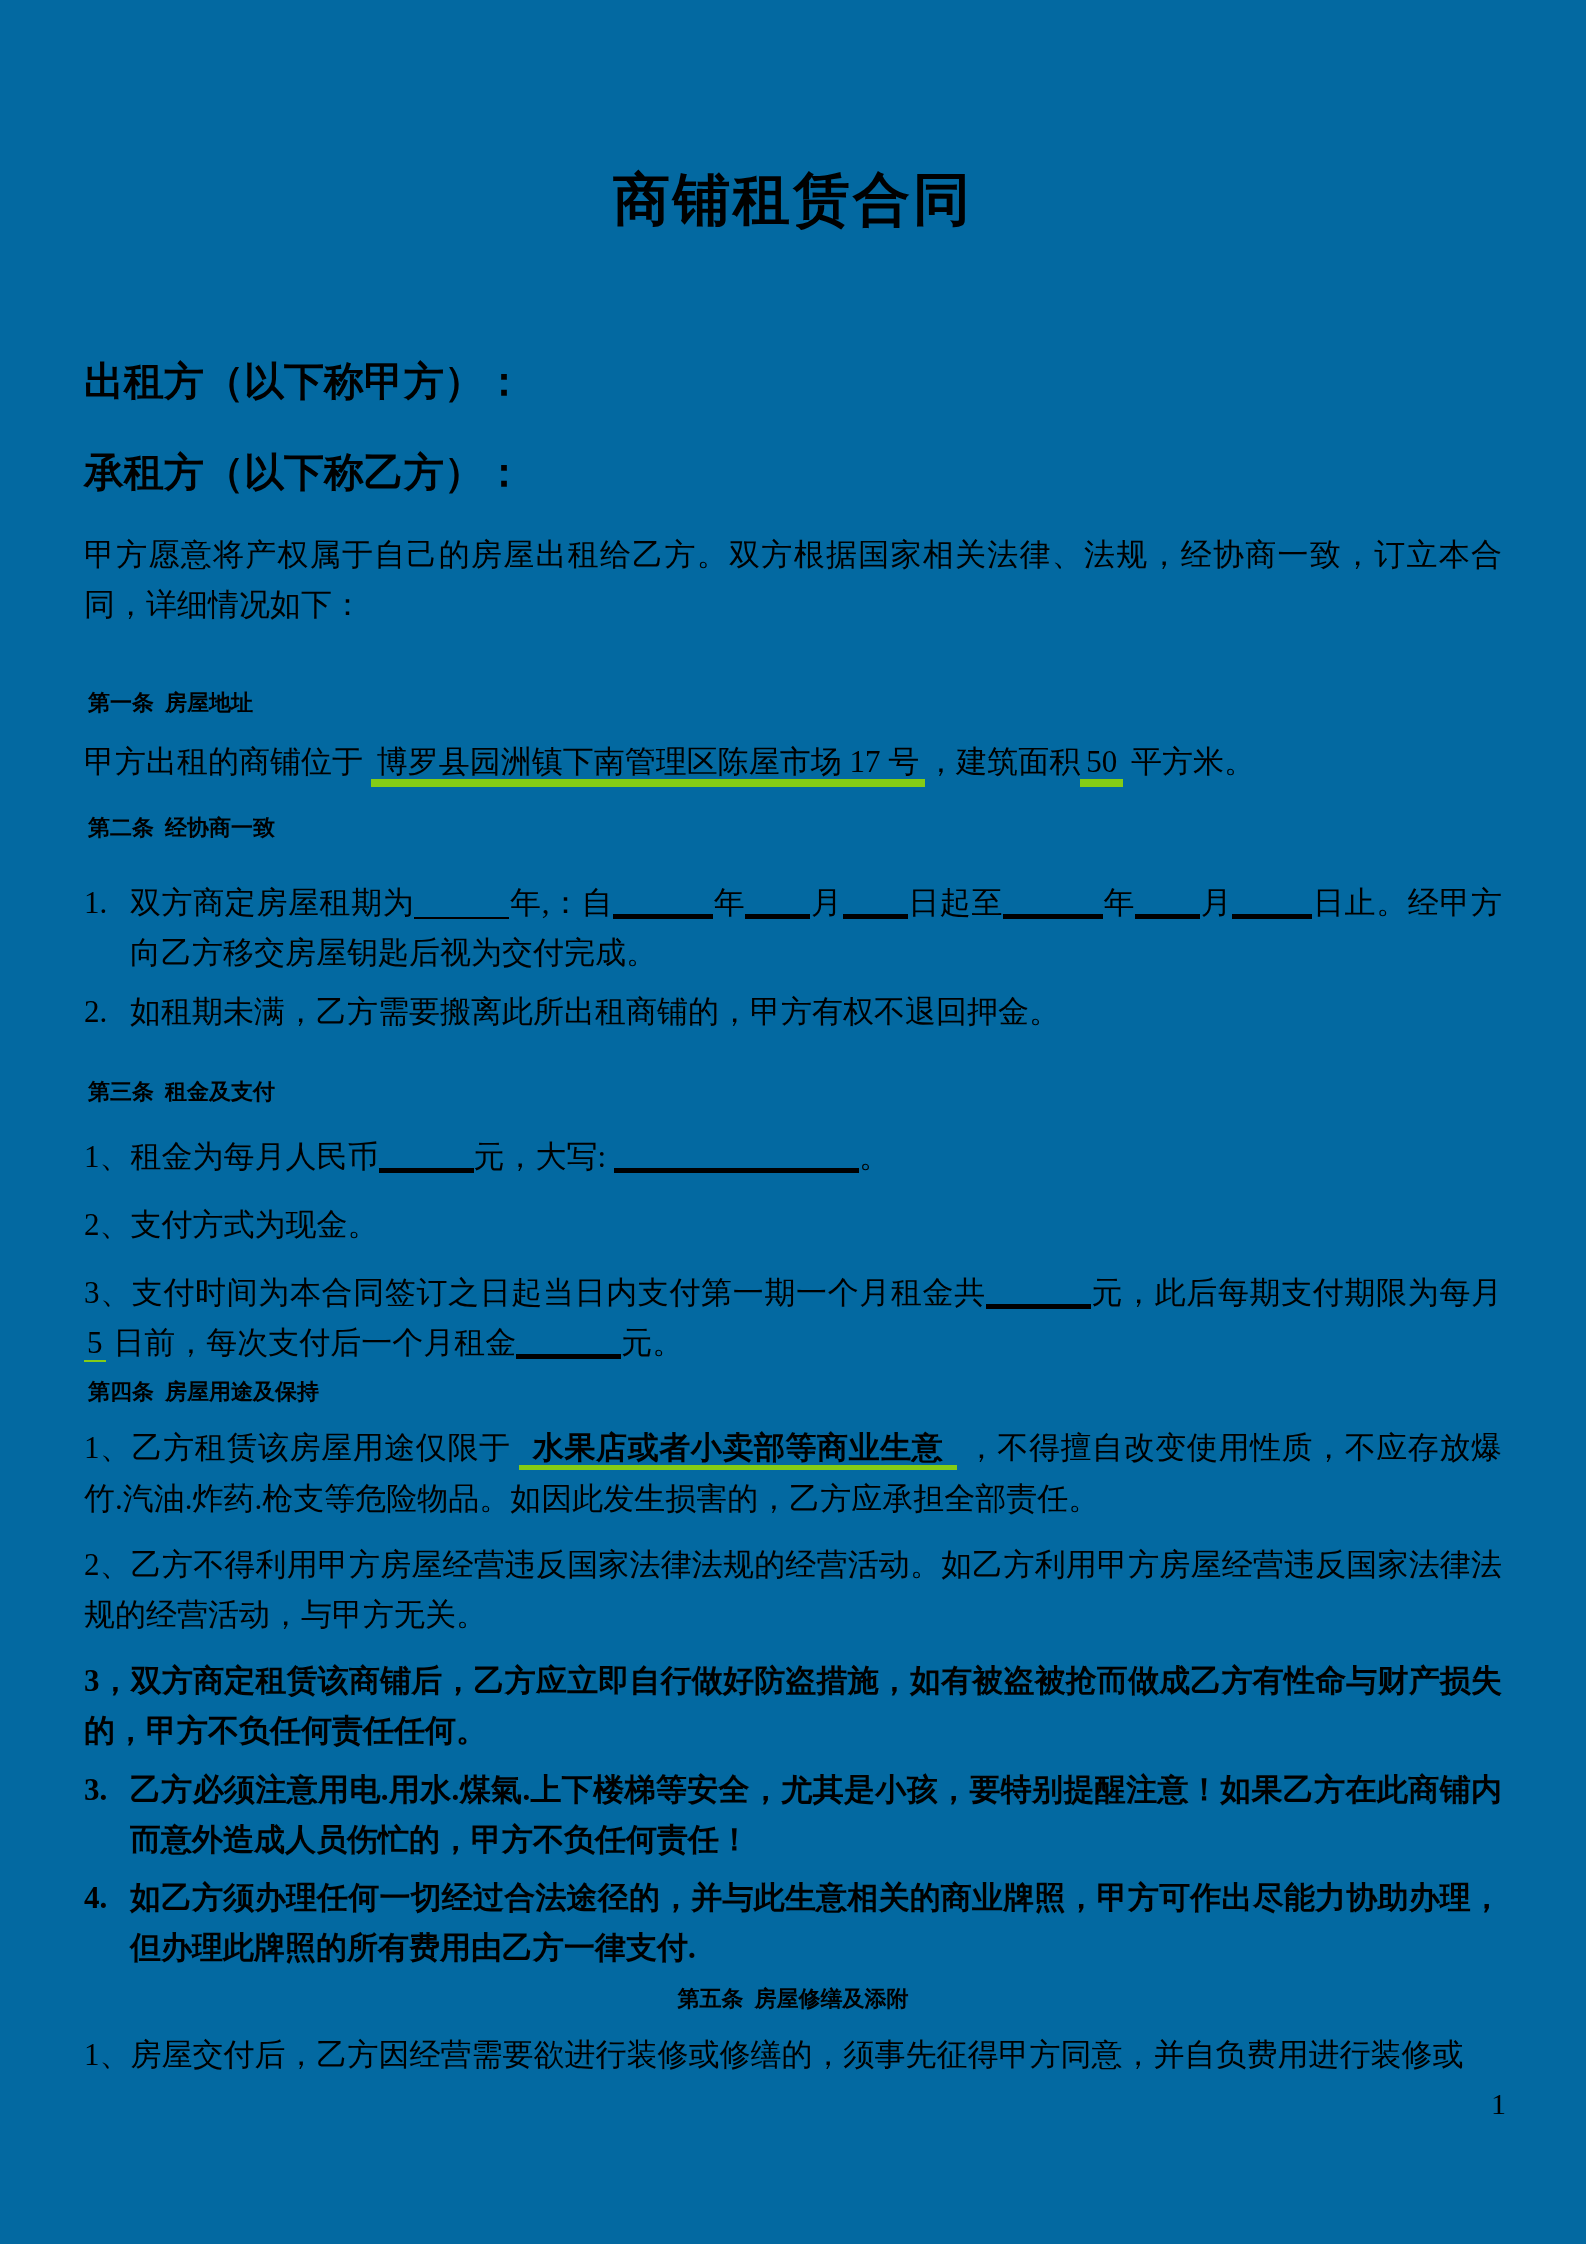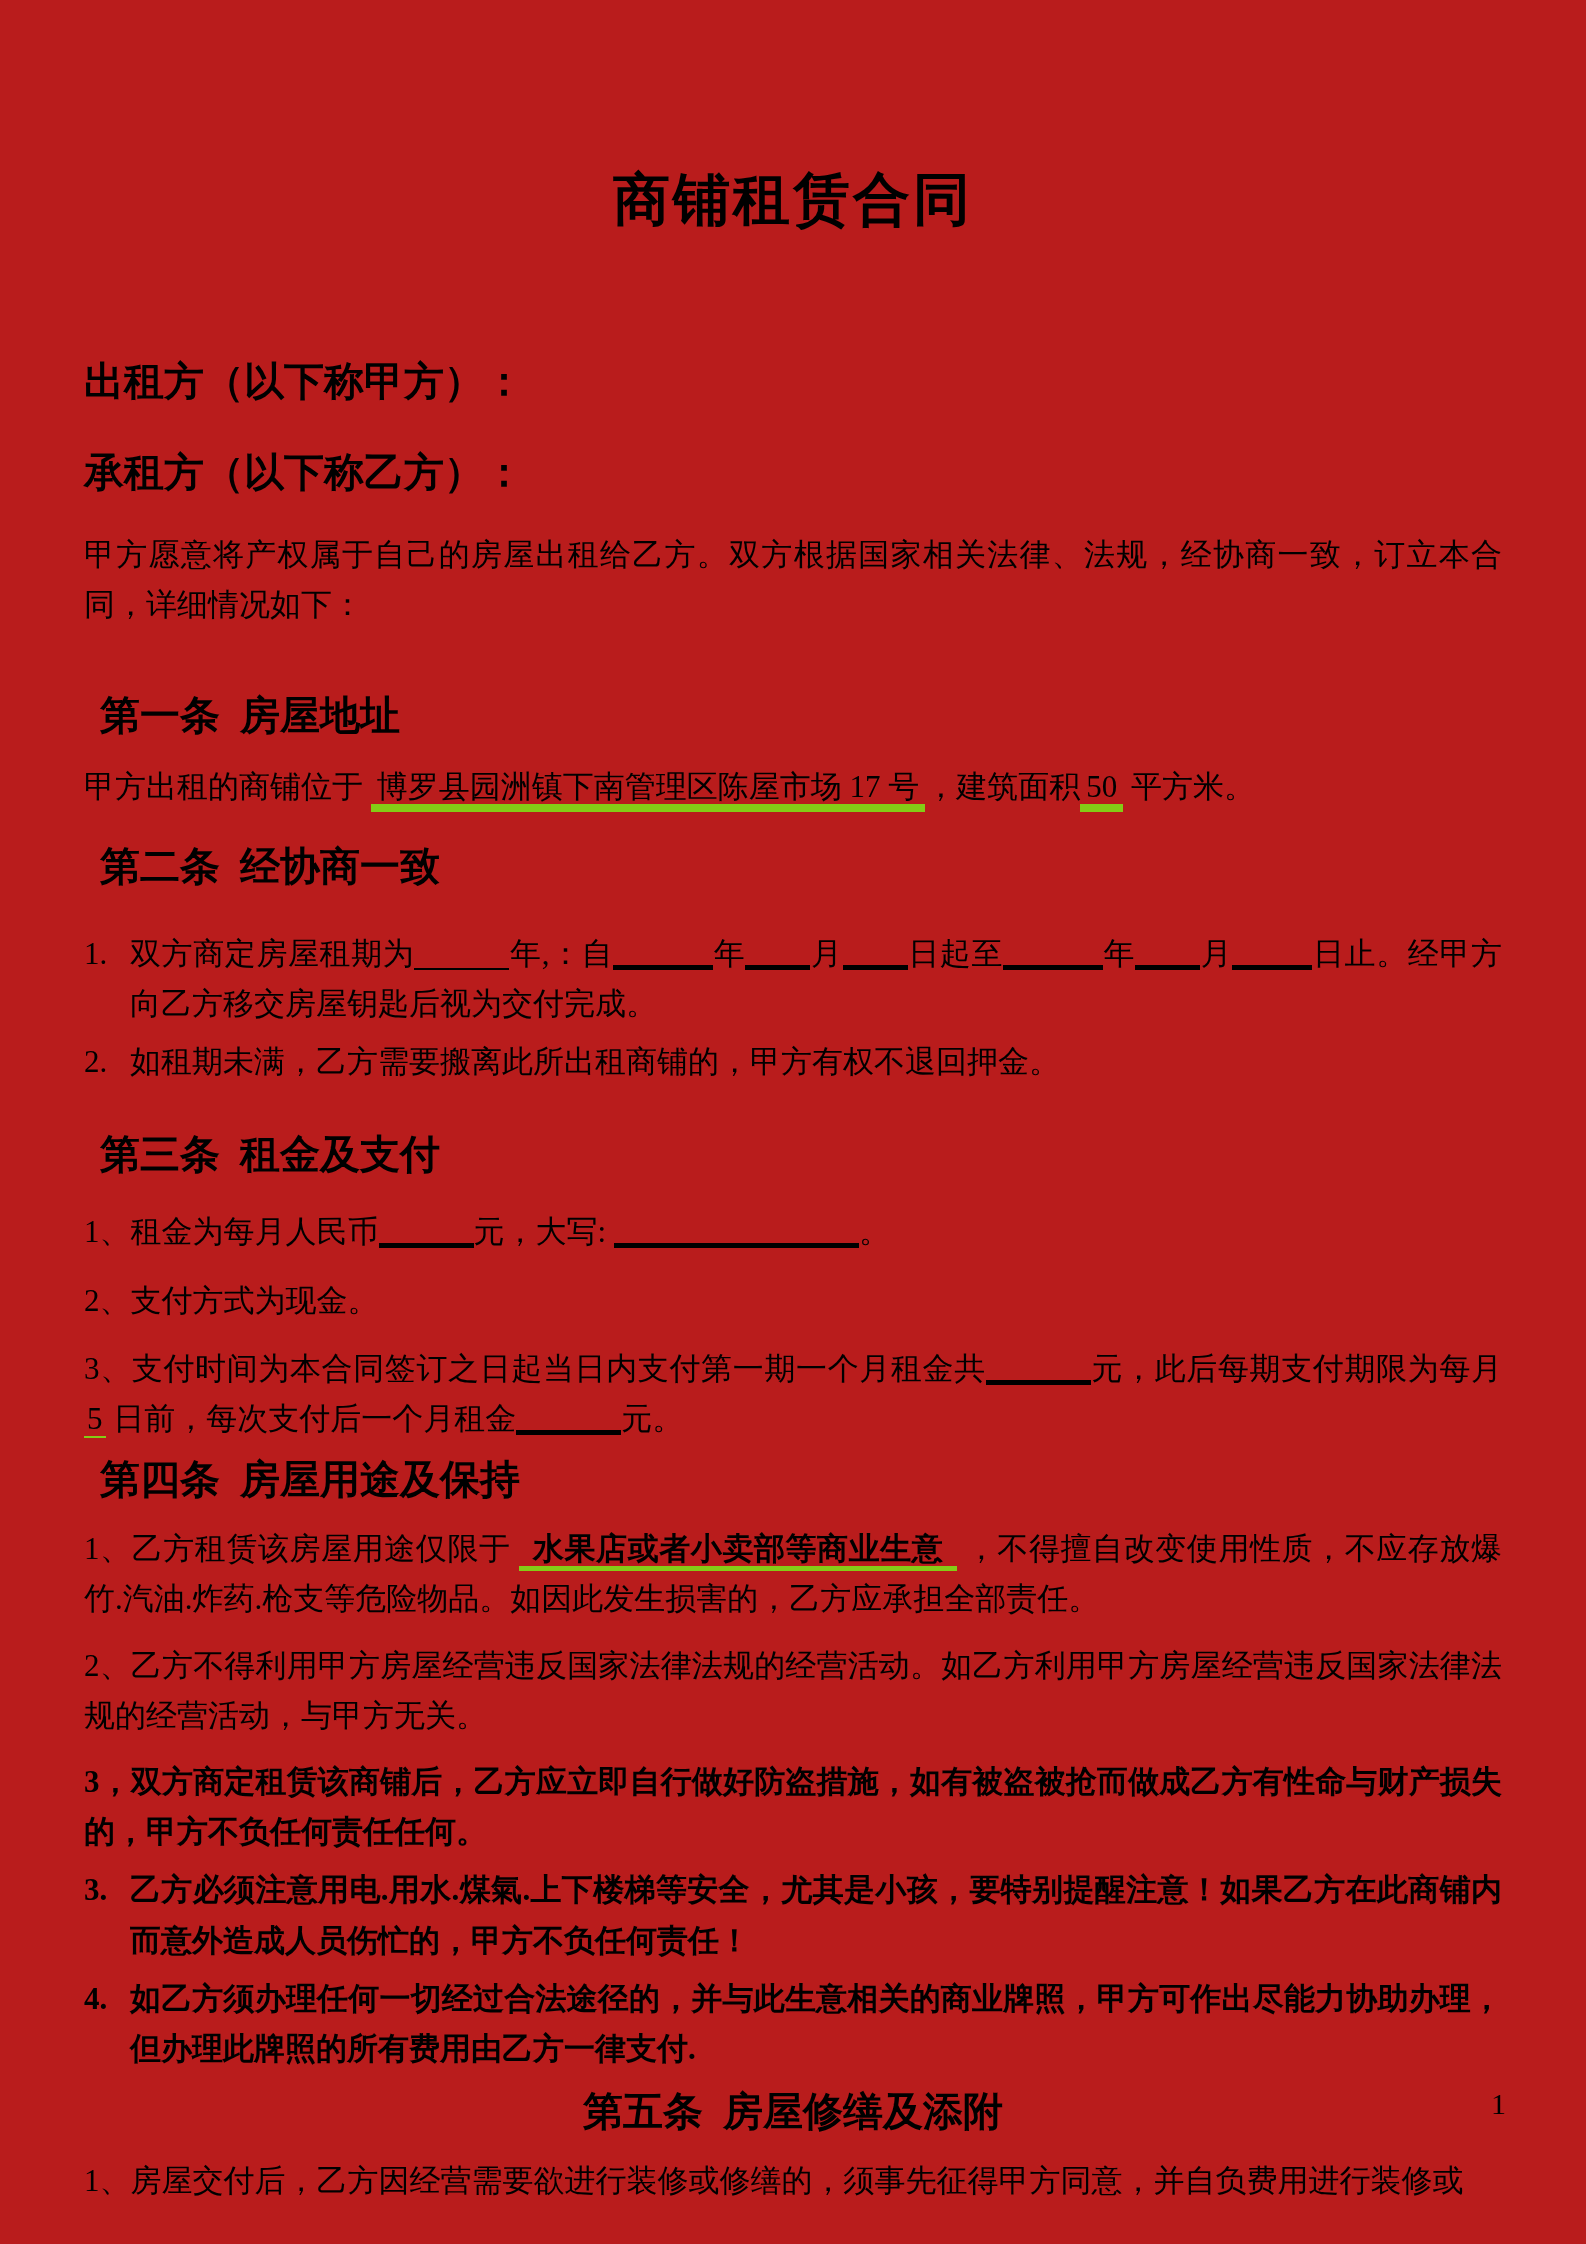--- a/index.html
+++ b/index.html
@@ -1,20 +1,20 @@
 <!DOCTYPE html>
 <html><head>
 <meta charset="utf-8">
 <style>
   html,body{margin:0;padding:0;background:#ffffff;}
   .page{
     position:relative;
     width:1586px;height:2244px;
     margin:0 auto;
-    background:#b91c1c;
+    background:#0369a1;
     box-sizing:border-box;
     padding:0 84px;
     font-family:"Liberation Serif","DejaVu Serif",serif;
     color:#000;
     font-size:31px;
     line-height:1.62;
     overflow:hidden;
   }
   [data-bind]{white-space:pre-wrap;}
   .title{
@@ -23,21 +23,21 @@
     font-weight:bold;
     letter-spacing:3px;
     padding-top:166px;
     line-height:1.2;
   }
   .party{font-weight:bold;font-size:40px;margin:0;}
   .party.first{margin-top:116px;}
   .party.second{margin-top:26px;}
   .para{margin:0;text-align:justify;}
   .intro{margin-top:24px;}
-  .hd{font-weight:bold;font-size:40px;margin:16px;line-height:1.4;}
+  .hd{font-weight:bold;font-size:22px;margin:4px;line-height:1.4;}
   .hd1{margin-top:58px;}
   .a1body{margin-top:18px;}
   .hd2{margin-top:26px;}
   .olist{margin-top:34px;}
   .li{display:flex;margin:0;}
   .li + .li{margin-top:8px;}
   .li .no{flex:none;width:46px;}
   .li .tx{flex:1;text-align:justify;}
   .li.bold{font-weight:bold;}
   .hd3{margin-top:40px;}

